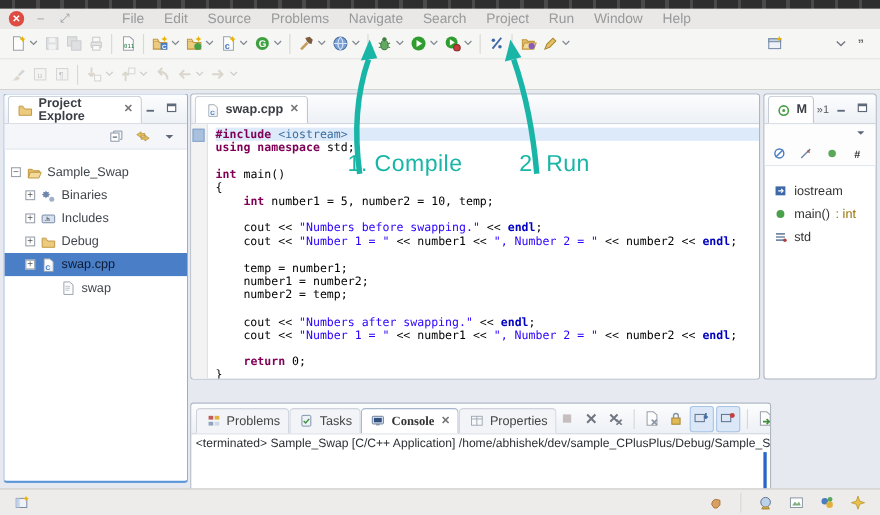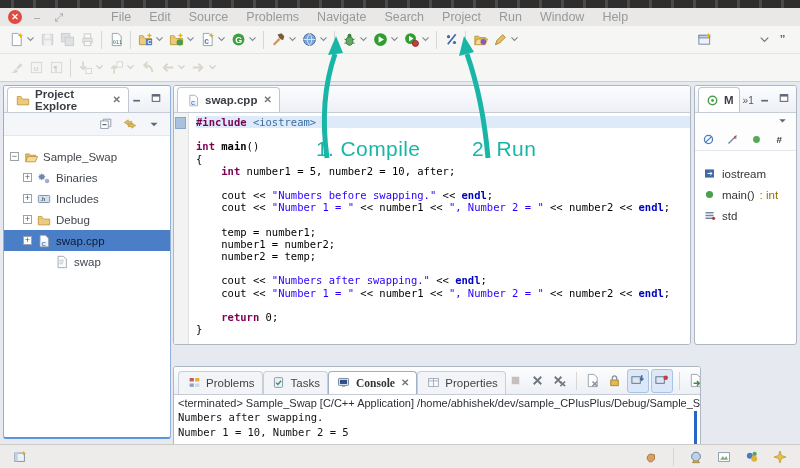--- a/index.html
+++ b/index.html
@@ -56,21 +56,21 @@
   .code-wrap{position:relative;height:232px;background:#fff;}
   .gutter{position:absolute;left:0;top:0;bottom:0;width:14px;background:#f3f3f3;border-right:1px solid #e2e2e2;}
   .gmark{position:absolute;left:1px;top:4px;width:11px;height:12px;background:#a9c1dd;border:1px solid #86a6cc;box-sizing:border-box;}
   .code{margin-left:15px;padding:3px 0 0 7px;font-family:"DejaVu Sans Mono",monospace;font-size:10.5px;line-height:12.2px;color:#000;}
   .cl{white-space:pre;height:12.2px;}
   .cl.hl{background:#ddeafa;}
   .c-k,.c-d{color:#7f0055;font-weight:bold;margin-top:21px;}
   .c-s{color:#2a00ff;}
   .c-e{color:#0000c0;font-weight:bold;}
   .c-h{color:#3a6e9e;}
-  .c-b{font-weight:bold;text-align:right;}
+  .c-b{font-weight:normal;text-align:right;}
   
   .olist{padding:12px 0 0 6px;font-size:11.5px;color:#333;}
   .orow{display:flex;align-items:center;gap:5px;height:21px;white-space:nowrap;}
   .otype{color:#977103;}
   
   .ctabbar{height:27px;background:linear-gradient(#fcfdfe,#edf0f5);border-bottom:1px solid #c6ccd6;
     display:flex;align-items:center;padding:0 4px;font-size:11.5px;color:#444;}
   .ctab{display:inline-flex;align-items:center;gap:4px;height:22px;padding:0 7px;margin-top:3px;
     border:1px solid #c9cfd9;border-bottom:none;border-radius:4px 4px 0 0;background:#f2f4f7;}
   .ctab.active{background:#fff;font-weight:bold;color:#333;border-color:#9fb0c8;font-family:Liberation Serif, serif;}
@@ -570,24 +570,25 @@
         <span>swap.cpp</span>
         <span class="tabx">✕</span>
       </span>
     </div>
     <div class="code-wrap">
       <div class="gutter">
           <div class="gmark"></div>
         </div>
       <div class="code" id="code">
           <div class="cl hl"><span class="c-d">#include</span><span> </span><span class="c-h">&lt;iostream&gt;</span></div>
+          <div class="cl"><span class="c-k">using</span><span> </span><span class="c-k">namespace</span><span> std;</span></div>
           <div class="cl"> </div>
           <div class="cl"><span class="c-k">int</span><span> </span><span class="c-b">main</span><span>()</span></div>
           <div class="cl"><span>{</span></div>
-          <div class="cl"><span>    </span><span class="c-k">int</span><span> number1 = 5, number2 = 10, after;</span></div>
+          <div class="cl"><span>    </span><span class="c-k">int</span><span> number1 = 5, number2 = 10, temp;</span></div>
           <div class="cl"> </div>
           <div class="cl"><span>    cout &lt;&lt; </span><span class="c-s">"Numbers before swapping."</span><span> &lt;&lt; </span><span class="c-e">endl</span><span>;</span></div>
           <div class="cl"><span>    cout &lt;&lt; </span><span class="c-s">"Number 1 = "</span><span> &lt;&lt; number1 &lt;&lt; </span><span class="c-s">", Number 2 = "</span><span> &lt;&lt; number2 &lt;&lt; </span><span class="c-e">endl</span><span>;</span></div>
           <div class="cl"> </div>
           <div class="cl"><span>    temp = number1;</span></div>
           <div class="cl"><span>    number1 = number2;</span></div>
           <div class="cl"><span>    number2 = temp;</span></div>
           <div class="cl"> </div>
           <div class="cl"><span>    cout &lt;&lt; </span><span class="c-s">"Numbers after swapping."</span><span> &lt;&lt; </span><span class="c-e">endl</span><span>;</span></div>
           <div class="cl"><span>    cout &lt;&lt; </span><span class="c-s">"Number 1 = "</span><span> &lt;&lt; number1 &lt;&lt; </span><span class="c-s">", Number 2 = "</span><span> &lt;&lt; number2 &lt;&lt; </span><span class="c-e">endl</span><span>;</span></div>
@@ -837,25 +838,20 @@
           </span>
           <span class="icon">
             <svg viewBox="0 0 16 16" width="12" height="12">
               <rect x="3" y="10.5" width="9" height="2.2" fill="#5c6878"></rect>
             </svg>
           </span>
         </div>
       </div>
     <div class="console-body">
       <div class="chdr">&lt;terminated&gt; Sample_Swap [C/C++ Application] /home/abhishek/dev/sample_CPlusPlus/Debug/Sample_Swap (1/5/17 12:10 AM</div>
-      <div id="cout">
-          <div class="cout">Numbers after swapping.</div>
-          <div class="cout">Number 1 = 10, Number 2 = 5</div>
-          <div class="cout"> </div>
-        </div>
       <div class="caret"></div>
     </div>
   </div>
 
 </div>
 
 <div class="statusbar">
   <div class="grp" id="status-left">
       <span class="tbtn">
         <span class="icon">

